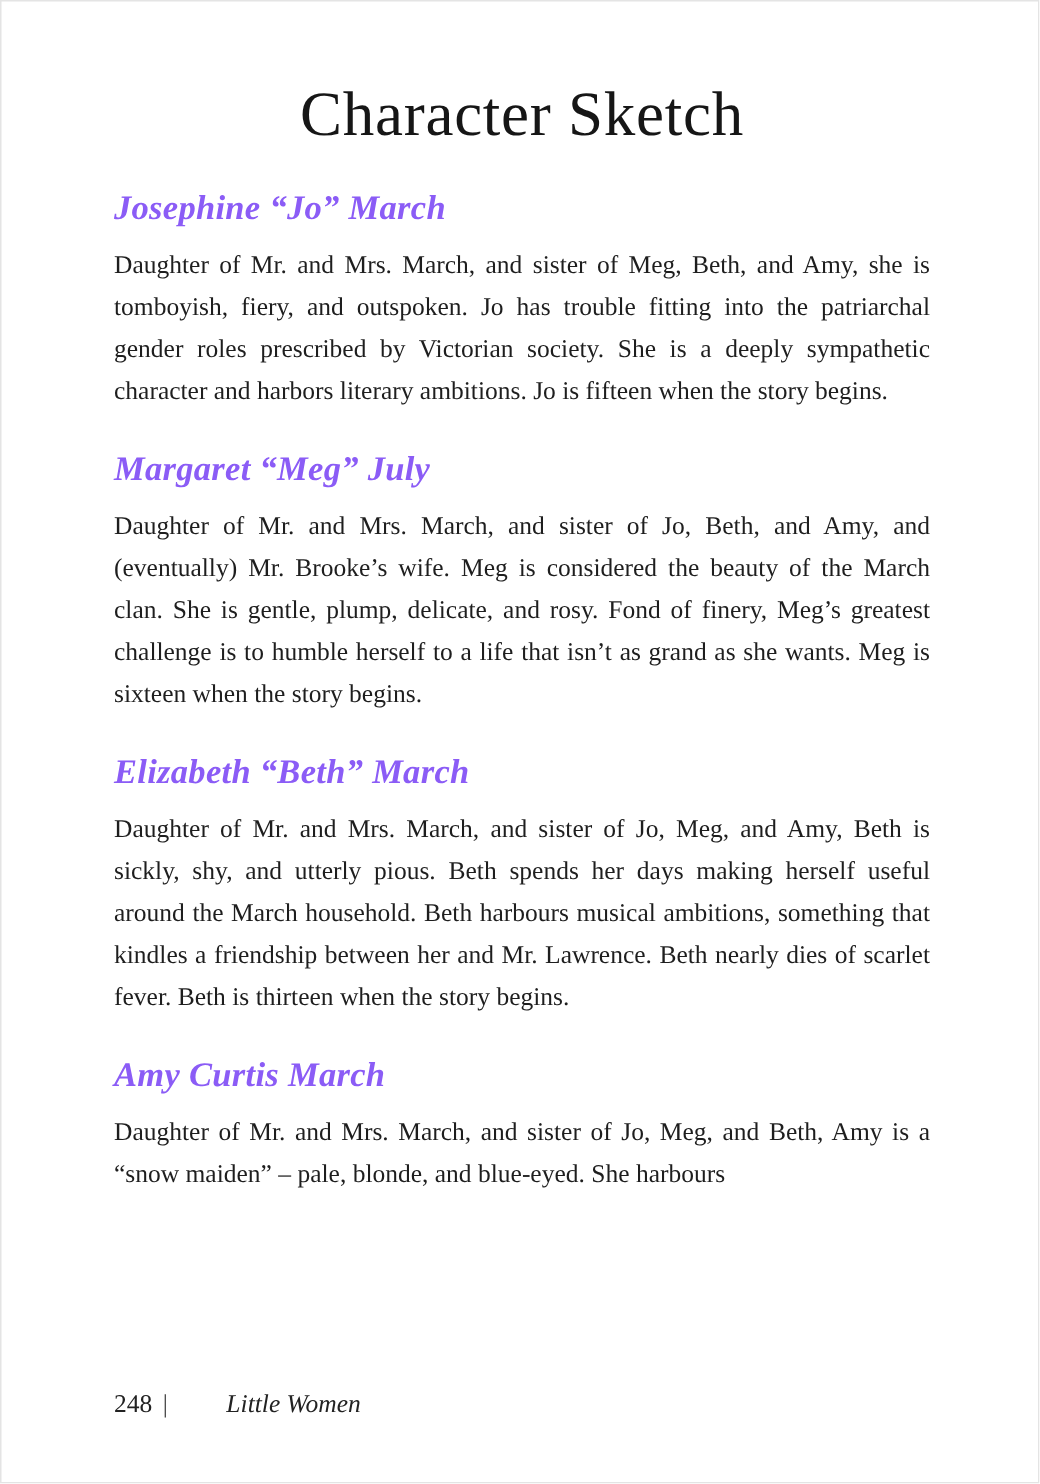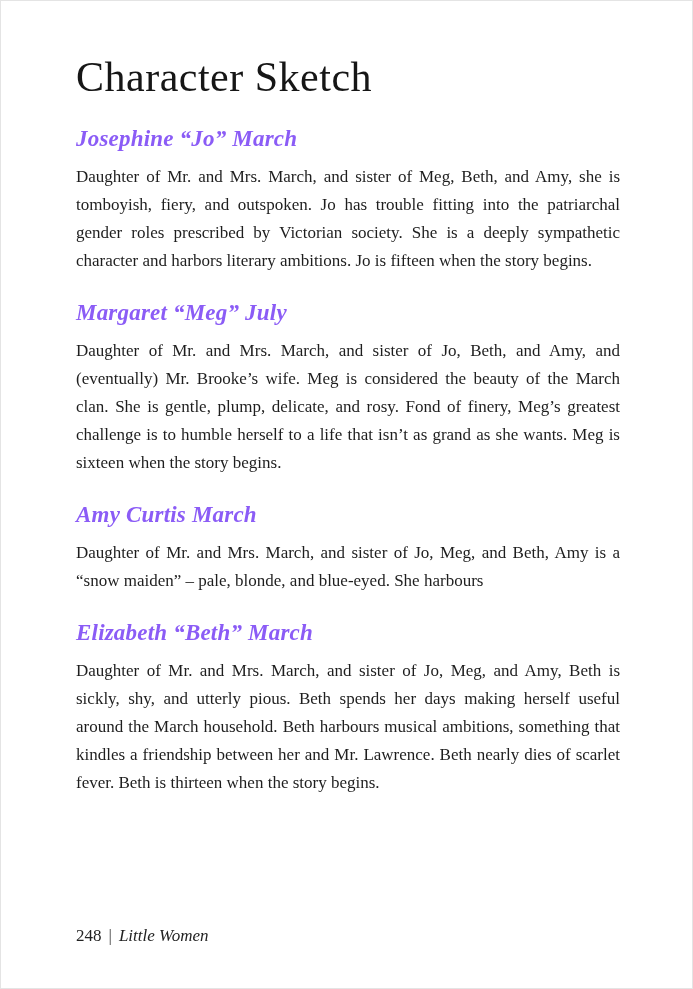--- a/index.html
+++ b/index.html
@@ -16,21 +16,21 @@
     background: #ffffff;
     border: 1px solid #e4e4e4;
     padding: 52px 72px 0 75px;
     font-family: "Liberation Serif", "DejaVu Serif", serif;
     color: #1b1b1b;
     overflow: hidden;
   }
   .title {
     font-size: 42px;
     font-weight: 400;
-    text-align: left;
+    text-align: center;
     margin: 0 0 6px 0;
     letter-spacing: 0.5px;
     color: #161616;
   }
   .char-section h2 {
     font-size: 23px;
     font-style: italic;
     font-weight: 700;
     margin: 25px 0 11px 0;
     letter-spacing: 0.2px;
@@ -51,46 +51,47 @@
     color: #222222;
   }
   .footer .sep {
     display: inline-block;
     margin: 0 7px;
     font-weight: 300;
     color: #444444;
   }
   .footer .book {
     font-style: italic;
+    margin-left: 32px;
   }
 </style>
 </head>
 <body>
 
 <div class="page">
 
   <h1 class="title">Character Sketch</h1>
 
   <section class="char-section">
     <h2>Josephine “Jo” March</h2>
     <p>Daughter of Mr. and Mrs. March, and sister of Meg, Beth, and Amy, she is tomboyish, fiery, and outspoken. Jo has trouble fitting into the patriarchal gender roles prescribed by Victorian society. She is a deeply sympathetic character and harbors literary ambitions. Jo is fifteen when the story begins.</p>
   </section>
 
   <section class="char-section">
     <h2>Margaret “Meg” July</h2>
     <p>Daughter of Mr. and Mrs. March, and sister of Jo, Beth, and Amy, and (eventually) Mr. Brooke’s wife. Meg is considered the beauty of the March clan. She is gentle, plump, delicate, and rosy. Fond of finery, Meg’s greatest challenge is to humble herself to a life that isn’t as grand as she wants. Meg is sixteen when the story begins.</p>
   </section>
 
   <section class="char-section">
-    <h2>Amy Curtis March</h2>
-    <p>Daughter of Mr. and Mrs. March, and sister of Jo, Meg, and Beth, Amy is a “snow maiden” – pale, blonde, and blue-eyed. She harbours</p>
+    <h2>Elizabeth “Beth” March</h2>
+    <p>Daughter of Mr. and Mrs. March, and sister of Jo, Meg, and Amy, Beth is sickly, shy, and utterly pious. Beth spends her days making herself useful around the March household. Beth harbours musical ambitions, something that kindles a friendship between her and Mr. Lawrence. Beth nearly dies of scarlet fever. Beth is thirteen when the story begins.</p>
   </section>
 
   <section class="char-section">
-    <h2>Elizabeth “Beth” March</h2>
-    <p>Daughter of Mr. and Mrs. March, and sister of Jo, Meg, and Amy, Beth is sickly, shy, and utterly pious. Beth spends her days making herself useful around the March household. Beth harbours musical ambitions, something that kindles a friendship between her and Mr. Lawrence. Beth nearly dies of scarlet fever. Beth is thirteen when the story begins.</p>
+    <h2>Amy Curtis March</h2>
+    <p>Daughter of Mr. and Mrs. March, and sister of Jo, Meg, and Beth, Amy is a “snow maiden” – pale, blonde, and blue-eyed. She harbours</p>
   </section>
 
   <div class="footer">
     <span>248</span><span class="sep">|</span><span class="book">Little Women</span>
   </div>
 
 </div>
 
 </body></html>

